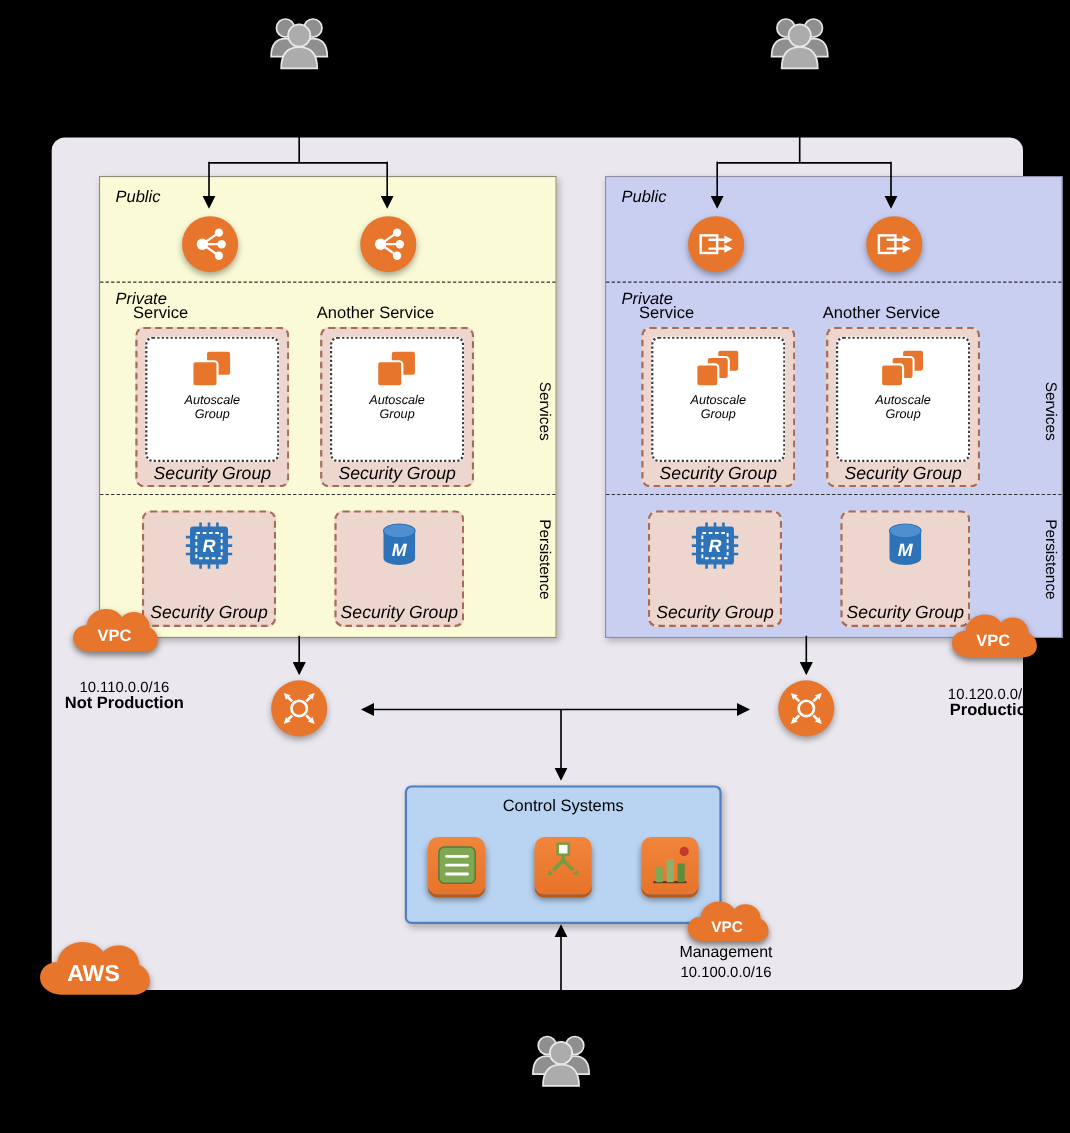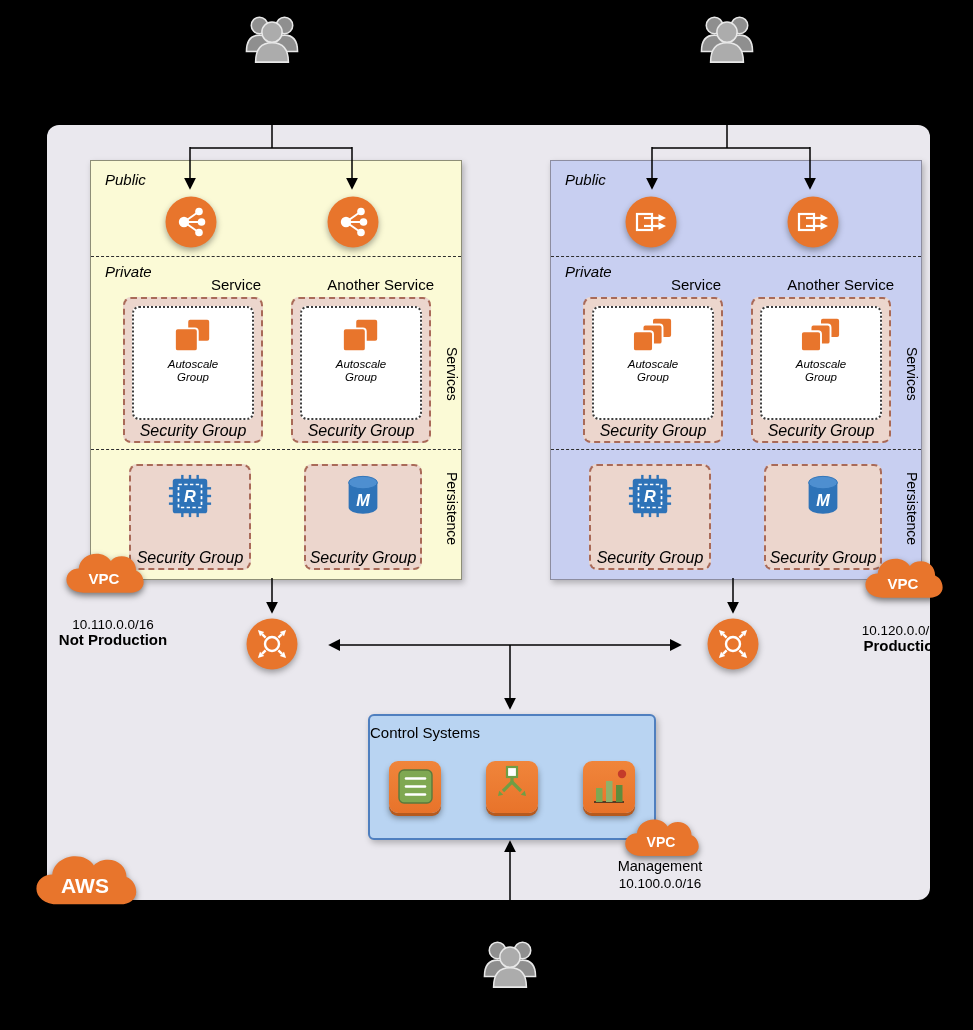--- a/index.html
+++ b/index.html
@@ -1,42 +1,42 @@
 <!DOCTYPE html>
 <html><head>
 <meta charset="utf-8">
 <style>
   html,body{margin:0;padding:0;background:#000;}
   #canvas{position:relative;width:973px;height:1030px;background:#000;overflow:hidden;
           font-family:"Liberation Sans",sans-serif;color:#000;}
   #region{position:absolute;left:47px;top:125px;width:883px;height:775px;background:#EAE8EE;border-radius:12px;z-index:1;}
   #connectors{position:absolute;left:0;top:0;width:973px;height:1030px;pointer-events:none;z-index:5;}
   .vpc{position:absolute;top:160px;width:370px;height:418px;border:1px solid #8E8E78;z-index:2;
-       box-shadow:2px 3px 6px rgba(0,0,0,0.25);}
+       box-shadow:2px 3px 6px rgba(0,0,0,0.25);padding-left:44px;}
   #vpc-left{left:90px;background:#FBFAD6;}
   #vpc-right{left:550px;background:#C8CFF1;border-color:#8D8DA0;}
   .zone-label{position:absolute;font-style:italic;font-size:15px;}
   .dashed-sep{position:absolute;left:0;width:100%;border-top:1.6px dashed #2E2E2E;}
   .lb{position:absolute;width:52px;height:52px;filter:drop-shadow(0 3px 3px rgba(0,0,0,0.35));z-index:6;}
-  .svc-title{position:absolute;font-size:15px;text-align:right;}
+  .svc-title{position:absolute;font-size:15px;text-align:left;}
   .sg{position:absolute;background:#ECD6CD;border:2px dashed #A96A58;border-radius:8px;
       display:flex;flex-direction:column;align-items:center;font-style:italic;}
   .sg-label{font-size:16px;line-height:21px;}
   .asg-inner{flex:1;align-self:stretch;margin:7px 7px 0 7px;background:#fff;
              border:2px dotted #3C3C3C;border-radius:7px;
              display:flex;flex-direction:column;align-items:center;}
   .asg-icon{margin-top:8px;}
   .asg-label{font-size:11.5px;width:72px;text-align:center;line-height:13px;margin-top:2px;}
   .side-label{position:absolute;right:1px;writing-mode:vertical-rl;font-size:14px;text-align:center;width:22px;}
   .persist-sg{justify-content:space-between;padding-top:7px;}
   .router{position:absolute;width:52px;height:52px;filter:drop-shadow(0 3px 3px rgba(0,0,0,0.35));z-index:6;}
   #peering-label{position:absolute;left:383px;top:620px;width:240px;text-align:center;font-size:15px;z-index:4;}
   #control-box{position:absolute;left:368px;top:714px;width:284px;height:122px;background:#B9D4F2;
                border:2px solid #4F7FBF;border-radius:6px;z-index:2;box-shadow:2px 3px 6px rgba(0,0,0,0.25);}
-  #control-title{position:absolute;left:0;top:8px;width:100%;text-align:left;font-size:15px;}
+  #control-title{position:absolute;left:0;top:8px;width:100%;text-align:center;font-size:15px;}
   .ctrl-icon{position:absolute;width:52px;height:52px;background:linear-gradient(180deg,#F0853B,#E8732A);
              border-radius:9px;box-shadow:0 3px 0 #B65A1E,0 5px 6px rgba(0,0,0,0.4);}
   .ctrl-icon svg{position:absolute;left:0;top:0;}
   .cloud{position:absolute;z-index:8;filter:drop-shadow(0 3px 3px rgba(0,0,0,0.5));}
   .cloud svg{width:100%;height:100%;display:block;}
   .cloud-text{position:absolute;left:50%;top:57%;transform:translate(-50%,-50%);color:#fff;font-weight:bold;white-space:nowrap;}
   .vpc-name{position:absolute;font-size:15px;font-weight:bold;text-align:center;z-index:3;margin-top:33px;}
   .vpc-cidr{position:absolute;font-size:13.5px;text-align:center;z-index:3;}
   .mgmt-name{position:absolute;font-size:14.5px;text-align:center;z-index:3;}
   .users{position:absolute;width:58px;height:54px;z-index:6;}

